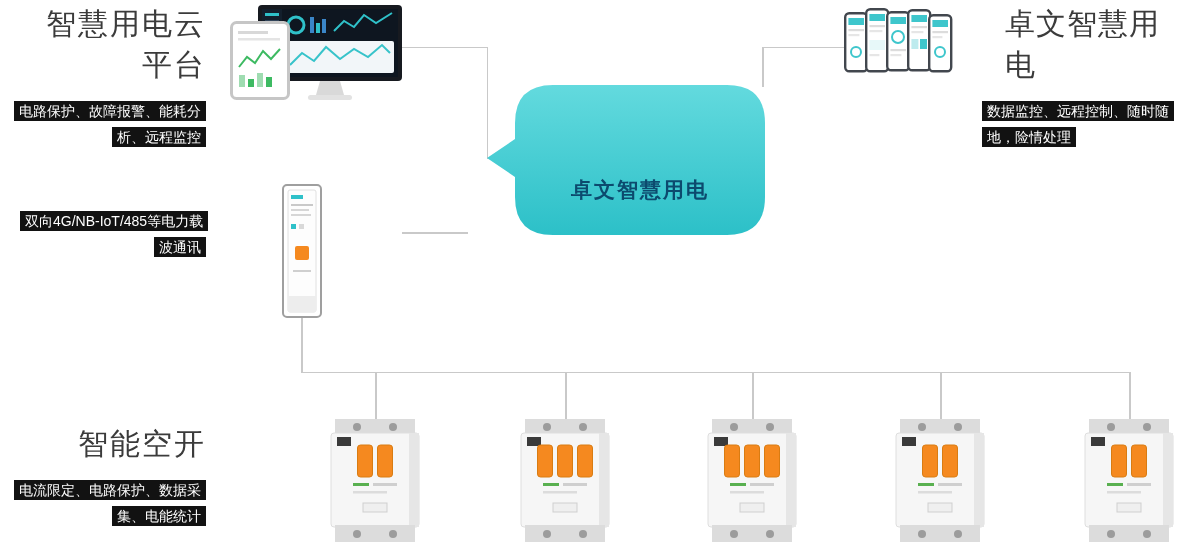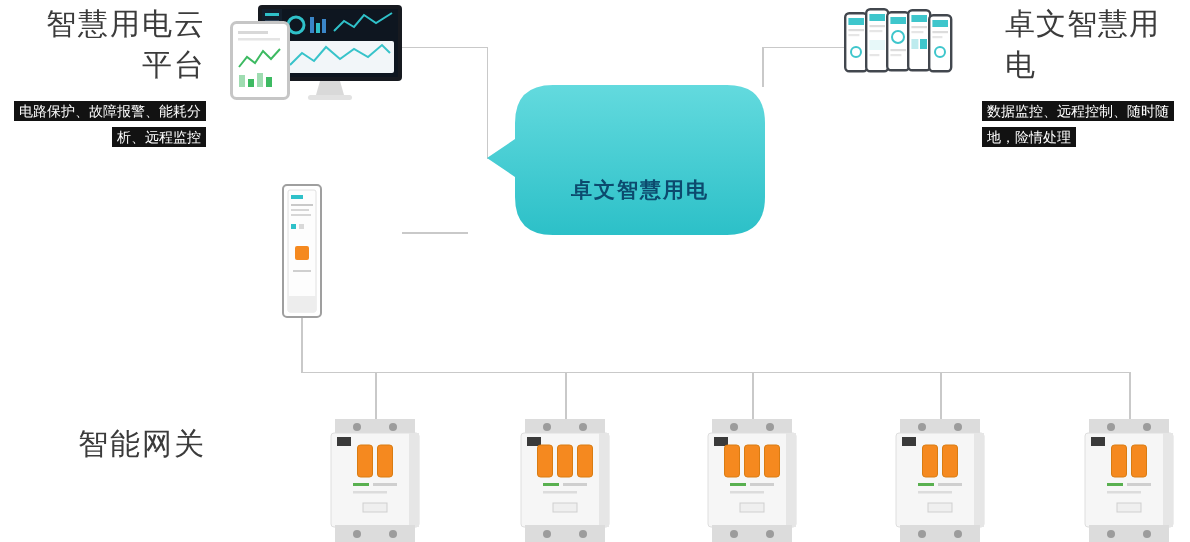--- a/index.html
+++ b/index.html
@@ -133,40 +133,42 @@
       <linearGradient id="bubbleGrad" x1="0" y1="0" x2="0" y2="1">
         <stop offset="0" stop-color="#63dade"></stop>
         <stop offset="1" stop-color="#2cc0c8"></stop>
       </linearGradient>
     </defs>
     <path d="M 73 5 L 247 5 Q 285 5 285 43 L 285 117 Q 285 155 247 155 L 73 155 Q 35 155 35 117 L 35 97 L 7 78 L 35 59 L 35 43 Q 35 5 73 5 Z" fill="url(#bubbleGrad)"></path>
   </svg>
   <div class="bubble-label">卓文智慧用电</div>
 
   <div class="abs right" style="left:0;top:196px;width:206px;">
+    <p class="desc w186"><span>双向4G/NB-IoT/485等电力载波通讯</span></p>
   </div>
 
   <div class="abs" style="left:282px;top:184px;">
     <svg width="40" height="134" viewBox="0 0 40 134">
       <rect x="1" y="1" width="38" height="132" rx="4" fill="#fff" stroke="#9f9f9f" stroke-width="2"></rect>
       <rect x="6" y="6" width="28" height="122" rx="2" fill="#fdfdfd" stroke="#e0e0e0"></rect>
       <rect x="9" y="11" width="12" height="4" fill="#2fc1c9"></rect>
       <rect x="9" y="20" width="22" height="2" fill="#c9c9c9"></rect>
       <rect x="9" y="25" width="18" height="2" fill="#d6d6d6"></rect>
       <rect x="9" y="30" width="20" height="2" fill="#d6d6d6"></rect>
       <rect x="9" y="40" width="5" height="5" fill="#2fc1c9"></rect>
       <rect x="17" y="40" width="5" height="5" fill="#d9d9d9"></rect>
       <rect x="13" y="62" width="14" height="14" rx="2" fill="#f5891f"></rect>
       <rect x="11" y="86" width="18" height="2" fill="#cfcfcf"></rect>
       <rect x="6" y="112" width="28" height="16" fill="#ededed"></rect>
     </svg>
   </div>
 
   <div class="abs right" style="left:0;top:424px;width:206px;">
-    <div class="title">智能网关</div>
+    <div class="title">智能空开</div>
+    <p class="desc w198"><span>电流限定、电路保护、数据采集、电能统计</span></p>
   </div>
 
   <div>
       <div class="breaker" style="left: 325px;">
       <svg width="100" height="123" viewBox="0 0 100 123">
         <rect x="10" y="0" width="80" height="16" fill="#dcdcdc"></rect>
         <circle cx="32" cy="8" r="4" fill="#9c9c9c"></circle>
         <circle cx="68" cy="8" r="4" fill="#9c9c9c"></circle>
         <rect x="6" y="14" width="88" height="94" rx="3" fill="#f6f6f6" stroke="#dedede"></rect>
         <rect x="84" y="14" width="10" height="94" fill="#e6e6e6"></rect>

